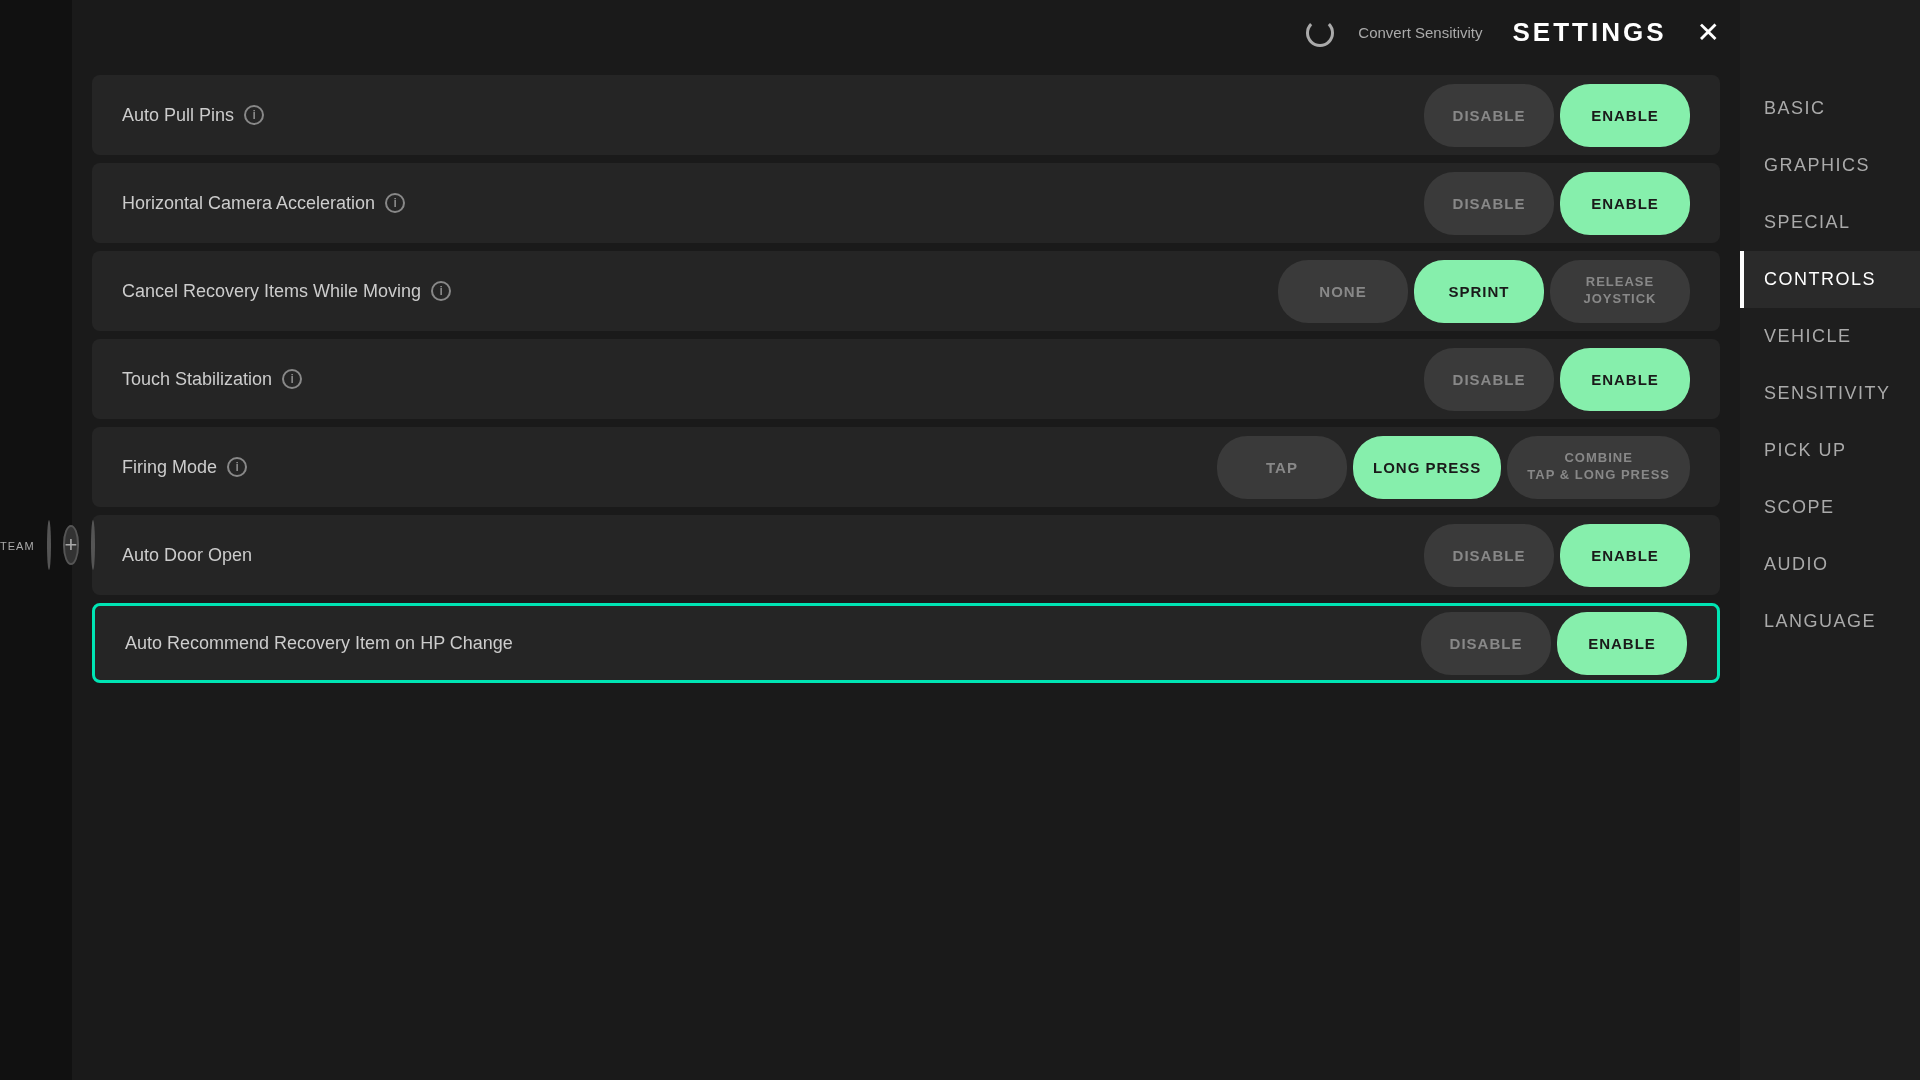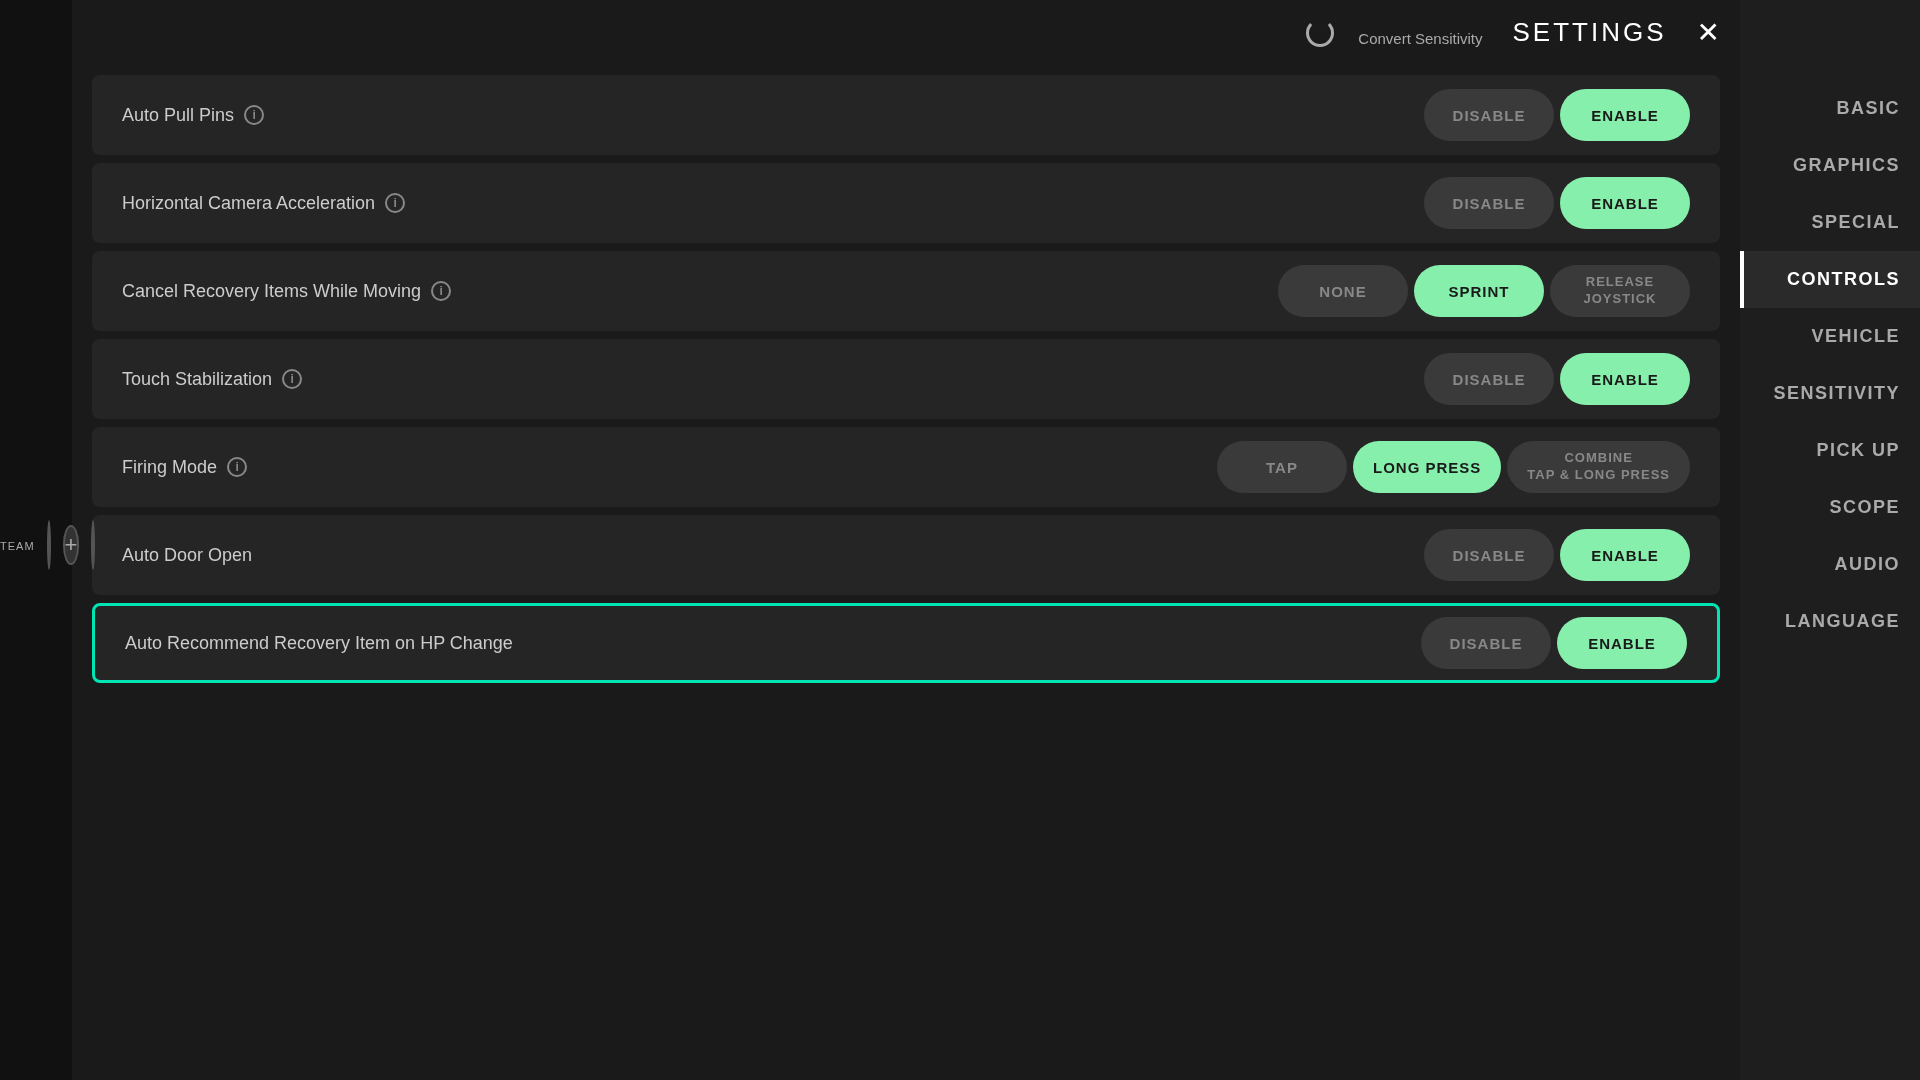--- a/index.html
+++ b/index.html
@@ -79,24 +79,23 @@
       flex-direction: column;
       justify-content: flex-start;
       padding-top: 80px;
       gap: 0;
     }
 
     .nav-item {
       padding: 18px 20px;
       color: #aaa;
       font-size: 18px;
-      font-weight: 700;
+      font-weight: 400;
       letter-spacing: 1.5px;
       cursor: pointer;
-      text-align: right;
       border-left: 4px solid transparent;
       transition: color 0.2s;
     }
 
     .nav-item.active {
       color: #fff;
       border-left: 4px solid #fff;
       background: #2a2a2a;
     }
 
@@ -110,40 +109,40 @@
       background: #1a1a1a;
       display: flex;
       align-items: center;
       justify-content: flex-end;
       padding-right: 20px;
       gap: 30px;
     }
 
     .convert-sensitivity {
       display: flex;
-      align-items: flex-end;
+      align-items: center;
       gap: 24px;
       color: #aaa;
       font-size: 15px;
       cursor: pointer;
     }
 
     .convert-icon {
       width: 28px;
       height: 28px;
       border: 3px solid #aaa;
       border-radius: 50%;
       border-top-color: transparent;
       position: relative;
     }
 
     .settings-title {
       color: #fff;
       font-size: 26px;
-      font-weight: 400;
+      font-weight: 700;
       letter-spacing: 3px;
     }
 
     .close-button {
       color: #fff;
       font-size: 28px;
       cursor: pointer;
       font-weight: 300;
     }
 
@@ -200,21 +199,21 @@
       flex-shrink: 0;
     }
 
     .controls-group {
       display: flex;
       align-items: center;
       gap: 6px;
     }
 
     .btn-option {
-      height: 52px;
+      height: 63px;
       min-width: 130px;
       border-radius: 30px;
       border: none;
       cursor: pointer;
       font-size: 15px;
       font-weight: 700;
       letter-spacing: 1px;
       padding: 0 20px;
       text-align: center;
     }

